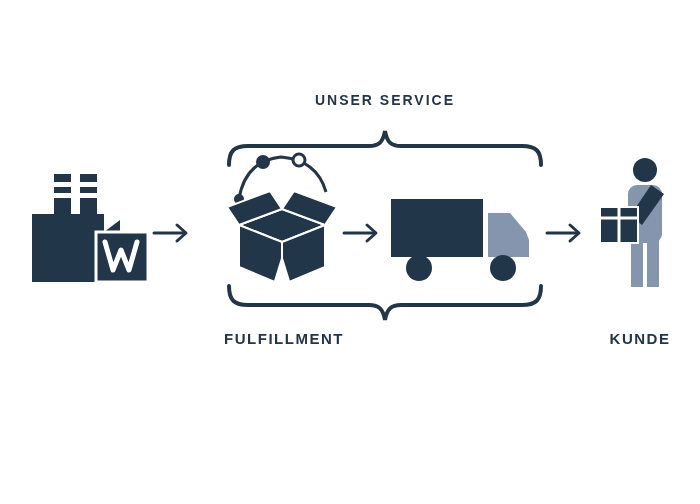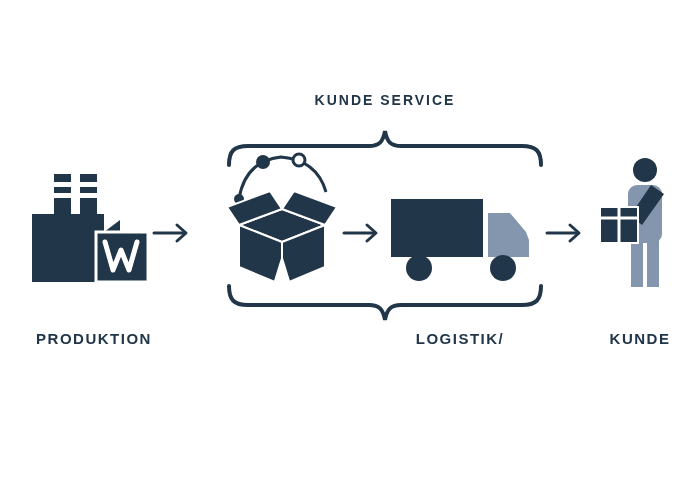--- a/index.html
+++ b/index.html
@@ -42,21 +42,21 @@
   .fw{fill:#ffffff;}
   .sp{stroke:var(--primary);}
   .sw{stroke:#ffffff;}
   .nf{fill:none;}
 </style>
 </head>
 <body>
 
 <div id="frame">
 
-  <div id="service-title">KUNDE SERVICE</div>
+  <div id="service-title">UNSER SERVICE</div>
 
   <div class="abs" style="left:226px;top:127px;width:318px;height:40px;">
     <svg width="318" height="40" viewBox="0 0 318 40">
       <path class="nf sp" stroke-width="4" stroke-linecap="round" d="M3,38 C3,24 8,19 22,19 L143,19 C153,19 157,15 159,4 C161,15 165,19 175,19 L296,19 C310,19 315,24 315,38"></path>
     </svg>
   </div>
 
   <div class="abs" style="left:226px;top:284px;width:318px;height:40px;">
     <svg width="318" height="40" viewBox="0 0 318 40">
       <path class="nf sp" stroke-width="4" stroke-linecap="round" d="M3,2 C3,16 8,21 22,21 L143,21 C153,21 157,25 159,36 C161,25 165,21 175,21 L296,21 C310,21 315,16 315,2"></path>
@@ -128,20 +128,19 @@
       <rect class="fs" x="30" y="28" width="34" height="58" rx="9"></rect>
       <rect class="fs" x="33" y="82" width="12" height="48"></rect>
       <rect class="fs" x="49" y="82" width="12" height="48"></rect>
       <polygon class="fp" points="53,28 66,37 44,68 32,59"></polygon>
       <rect class="fp sw" x="2" y="50" width="38" height="36" stroke-width="2"></rect>
       <line class="sw" x1="21" y1="50" x2="21" y2="86" stroke-width="3"></line>
       <line class="sw" x1="2" y1="61" x2="40" y2="61" stroke-width="3"></line>
     </svg>
   </div>
 
-  <div class="stage-label" style="left:14px;top:330px;width:160px;">PRODUKTION</div>
 
+  <div class="stage-label" style="left:204px;top:330px;width:160px;">FULFILLMENT</div>
 
-  <div class="stage-label" style="left:380px;top:330px;width:160px;">LOGISTIK/</div>
 
   <div class="stage-label" style="left:560px;top:330px;width:160px;">KUNDE</div>
 
 </div>
 
 </body></html>

